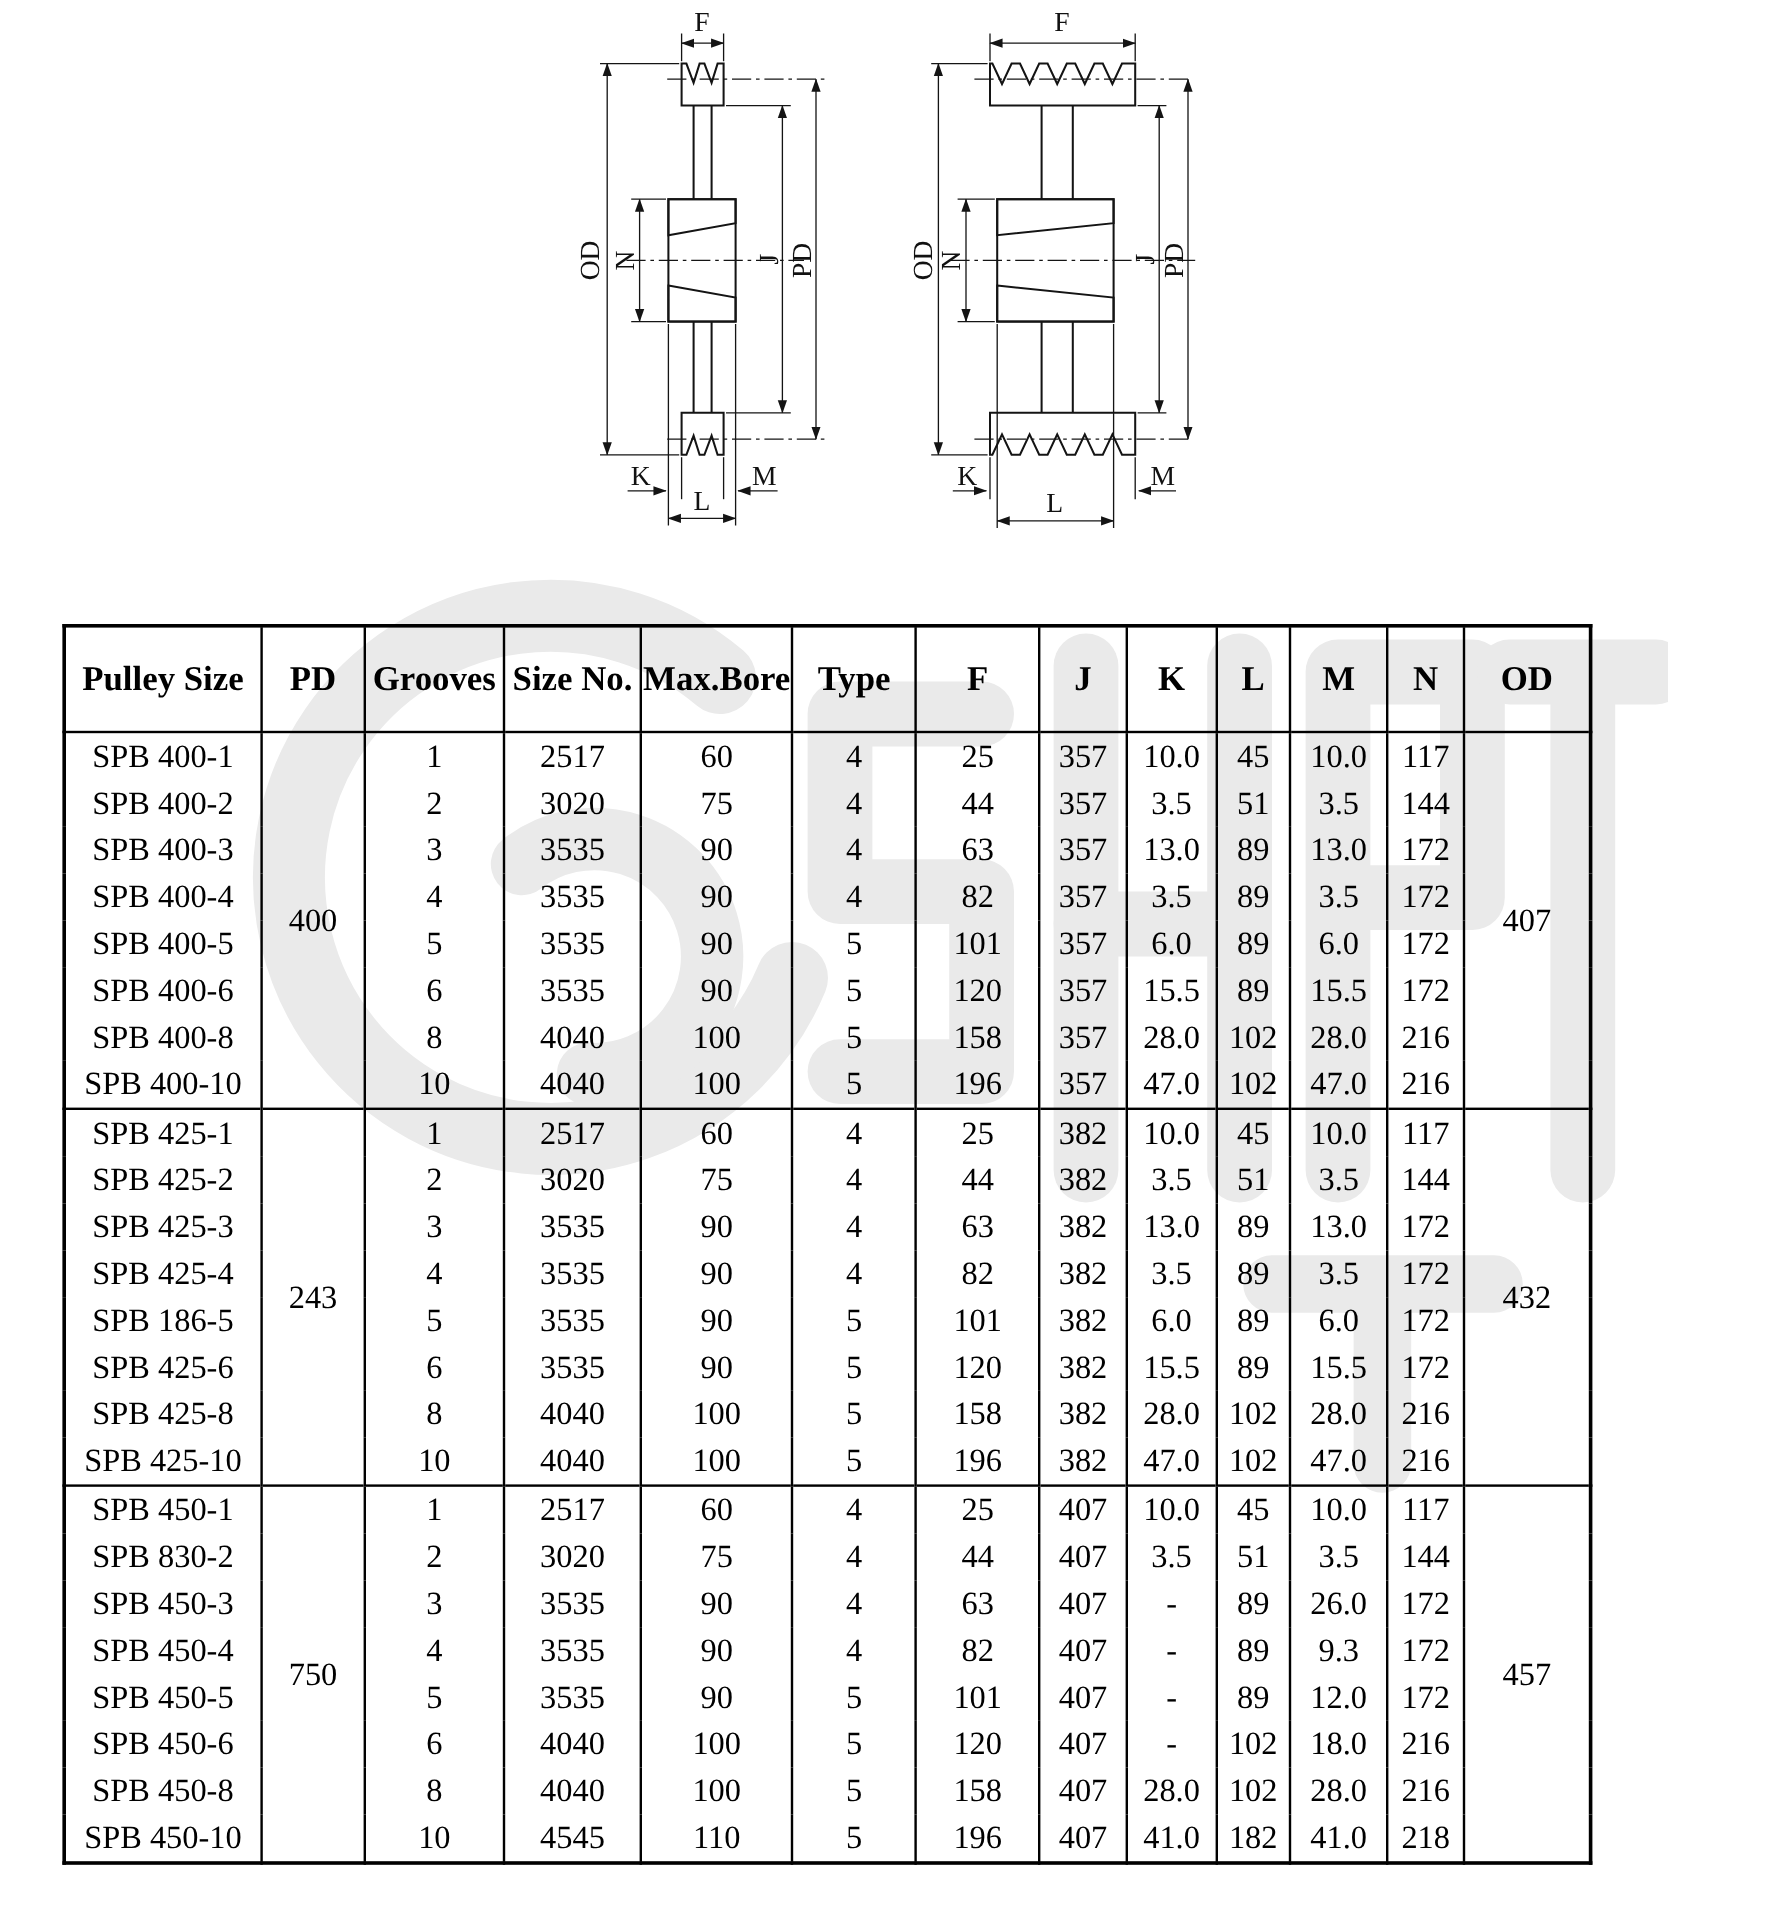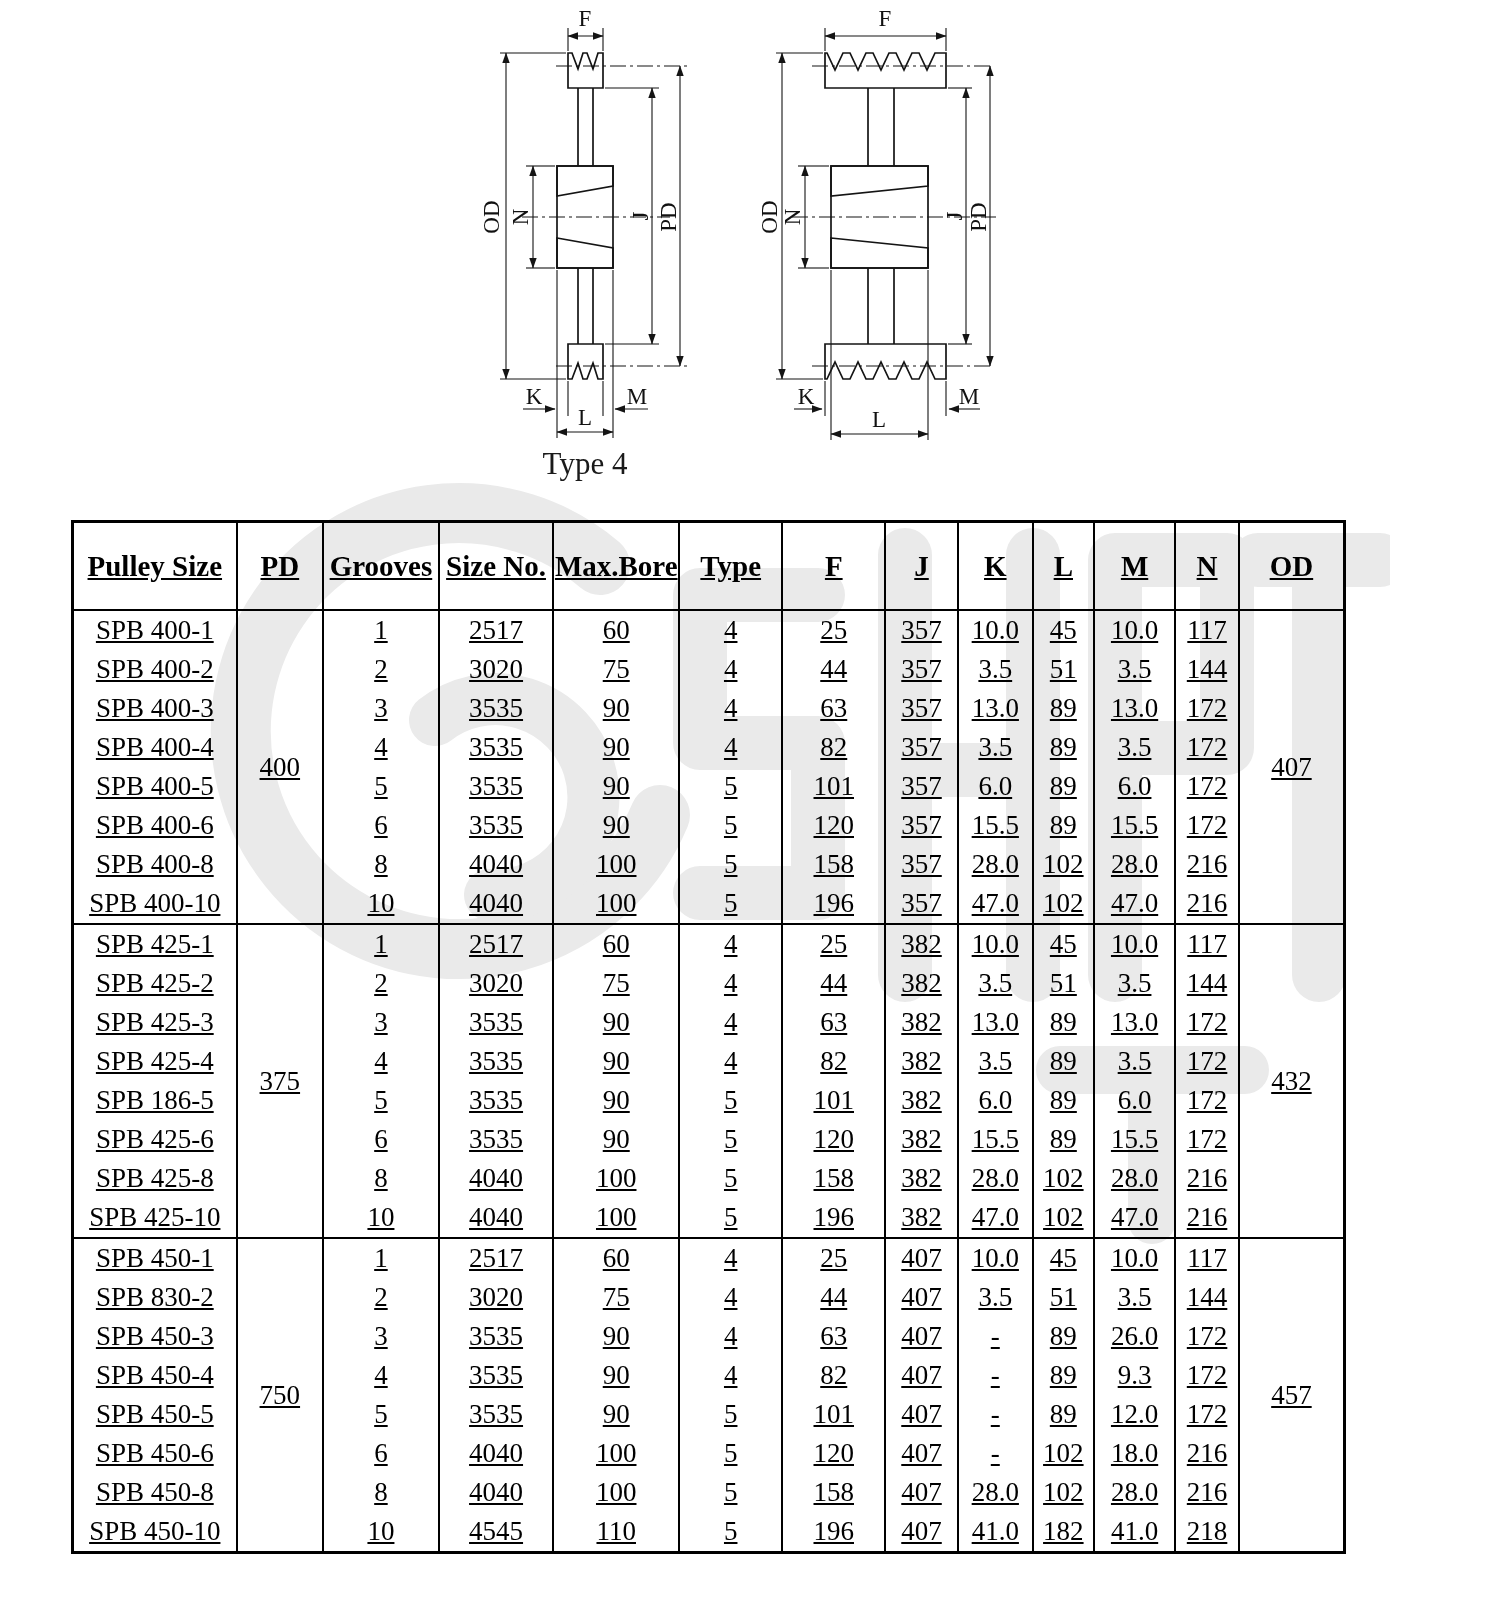--- a/index.html
+++ b/index.html
@@ -16,23 +16,23 @@
   .drawing svg{display:block;}
   .caption{position:absolute;left:0;top:438px;width:310px;text-align:center;
            font-size:31px;color:#1a1a1a;}
   .obj{stroke:#141414;stroke-width:1.7;fill:none;}
   .hat{stroke:#141414;stroke-width:1.5;}
   .dim{stroke:#141414;stroke-width:1.1;fill:none;}
   .cl{stroke:#141414;stroke-width:1.1;fill:none;stroke-dasharray:16 4 3 4;}
   .lbl{font-family:"Liberation Serif",serif;font-size:23px;fill:#111;}
 
   
-  table.spec{position:absolute;left:71px;top:520px;width:1275px;height:1025px;z-index:2;
+  table.spec{position:absolute;left:52px;top:520px;width:1275px;height:1025px;z-index:2;
              border-collapse:collapse;table-layout:fixed;background:transparent;
-             border:3px solid #000;text-decoration:underline;}
+             border:3px solid #000;}
   table.spec th, table.spec td{border-left:2px solid #000;border-right:2px solid #000;
              text-align:center;vertical-align:middle;padding:0;line-height:1.05;}
   table.spec thead th{height:86px;font-weight:bold;font-size:29px;border-bottom:2px solid #000;}
   table.spec td{height:39px;font-size:27px;}
   table.spec tr.group-start td{border-top:2px solid #000;}
 </style>
 </head>
 <body>
 
 <div class="page">
@@ -105,21 +105,20 @@
       <line class="dim" x1="183" y1="262" x2="183" y2="430"></line>
       <line class="dim" x1="138" y1="373" x2="138" y2="408"></line>
       <line class="dim" x1="173" y1="373" x2="173" y2="408"></line>
       <text class="lbl" x="104" y="396" text-anchor="middle">K</text>
       <line class="dim" x1="93" y1="401" x2="125" y2="401" marker-end="url(#arr)"></line>
       <text class="lbl" x="207" y="396" text-anchor="middle">M</text>
       <line class="dim" x1="218" y1="401" x2="185" y2="401" marker-end="url(#arr)"></line>
       <text class="lbl" x="155" y="417" text-anchor="middle">L</text>
       <line class="dim" x1="127" y1="424" x2="183" y2="424" marker-start="url(#arr)" marker-end="url(#arr)"></line>
     </svg>
-    <div class="caption">Type 4</div>
   </div>
 
   <div class="drawing t5">
     <svg width="310" height="434" viewBox="0 0 310 434">
 
       <path class="obj" fill="url(#hatch)" d="M77,80 L77,45 L79,45 L87,62 L95,45 L102,45 L110,62 L118,45 L125,45 L133,62 L141,45 L148,45 L156,62 L164,45 L171,45 L179,62 L187,45 L198,45 L198,80 Z"></path>
       <path class="obj" fill="url(#hatch)" d="M77,336 L198,336 L198,371 L187,371 L179,354 L171,371 L164,371 L156,354 L148,371 L141,371 L133,354 L125,371 L118,371 L110,354 L102,371 L95,371 L87,354 L79,371 L77,371 Z"></path>
 
       <line class="obj" x1="120" y1="80" x2="120" y2="158"></line>
       <line class="obj" x1="146" y1="80" x2="146" y2="158"></line>
@@ -305,21 +304,21 @@
           <td>5</td>
           <td>196</td>
           <td>357</td>
           <td>47.0</td>
           <td>102</td>
           <td>47.0</td>
           <td>216</td>
         </tr>
         <tr class="group-start">
           <td>SPB 425-1</td>
-          <td rowspan="8">375</td>
+          <td rowspan="8">243</td>
           <td>1</td>
           <td>2517</td>
           <td>60</td>
           <td>4</td>
           <td>25</td>
           <td>382</td>
           <td>10.0</td>
           <td>45</td>
           <td>10.0</td>
           <td>117</td>

